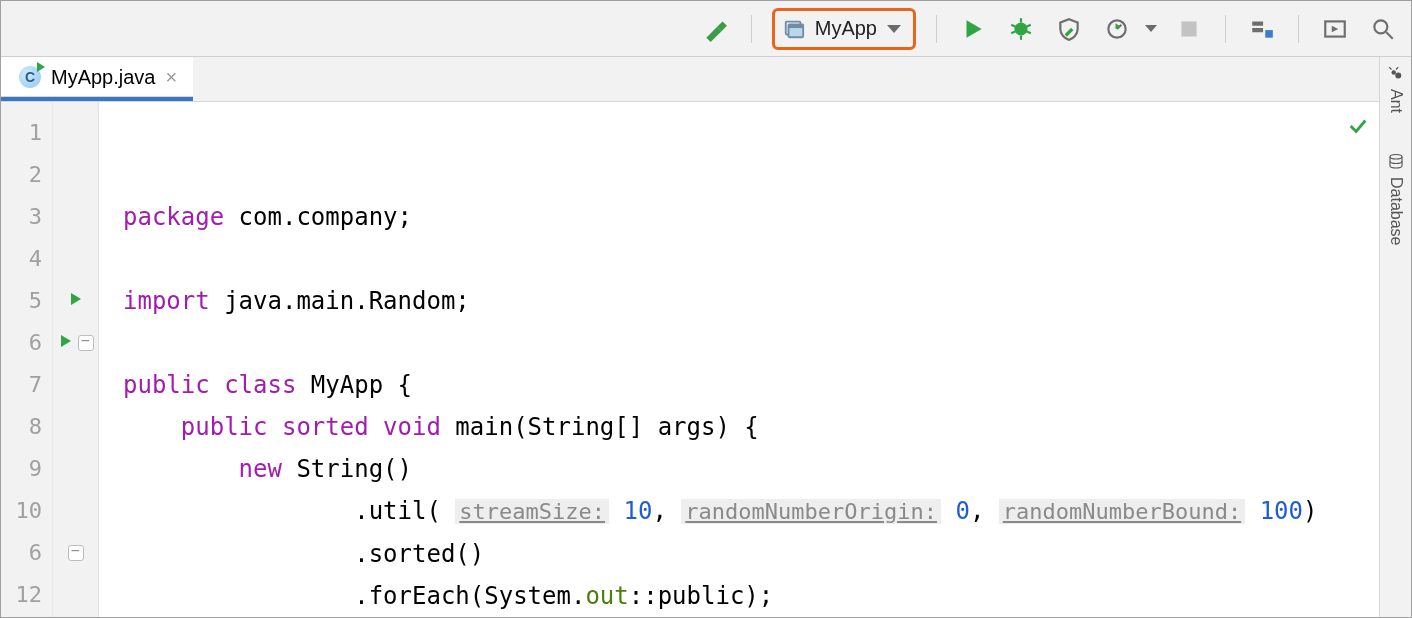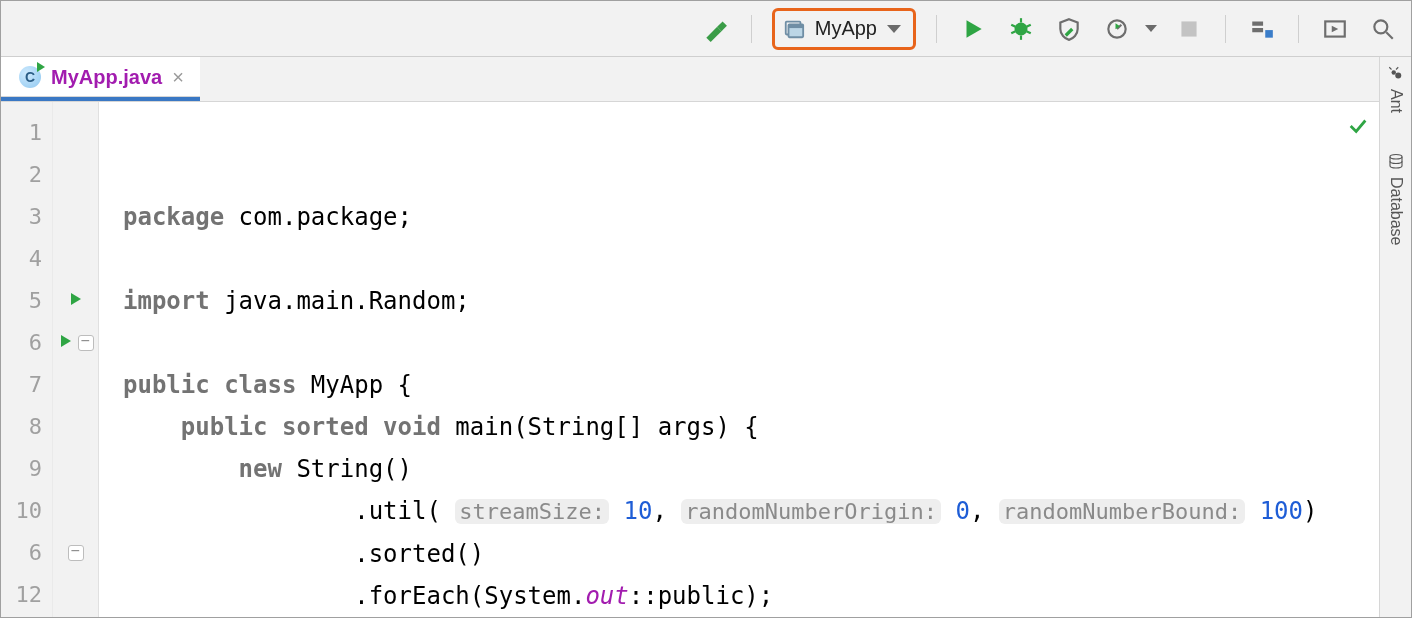--- a/index.html
+++ b/index.html
@@ -45,21 +45,21 @@
     display: flex; align-items: flex-end;
   }
   .file-tab {
     display: flex; align-items: center; gap: 10px;
     height: 44px; padding: 0 16px 0 18px;
     background: #fff;
     border-bottom: 4px solid #3a78c4;
     box-shadow: 0 -1px 0 #d6d6d6 inset;
     font-size: 20px;
   }
-  .file-tab .filename { color: #a21caf; font-weight: bold; }
+  .file-tab .filename { color: #000000; }
   .close-x { color: #9a9a9a; font-size: 20px; line-height:1; cursor:pointer;}
 
   
   .center-col { flex: 1 1 auto; display: flex; flex-direction: column; min-width: 0;}
   .editor {
     flex: 1 1 auto; display: flex; min-height: 0; background:#fff;
   }
   .gutter-nums {
     width: 52px; background:#f2f2f2; color:#a0a0a0;
     font-family: ui-monospace,Menlo,Consolas,monospace; font-size:22px;
@@ -80,26 +80,26 @@
   }
   .fold-mark::before { content:"−"; position:absolute; top:-4px; left:2px; font-size:16px; color:#8c8c8c;}
   .code {
     flex:1 1 auto; padding: 10px 0 0 24px;
     font-family: ui-monospace,Menlo,Consolas,monospace;
     font-size: 24px; line-height: 42px;
     white-space: pre;
     position: relative;
     overflow: hidden;
   }
-  .kw { color:#737373; font-weight:700;}
+  .kw { color:#a21caf; font-weight:400;}
   .num { color:#1e5dd6;}
-  .field { color:#a21caf; font-style: italic;}
+  .field { color:#4d7c0f; }
   .hint {
-    background:#eeeeee; color:#8a8a8a; border-radius:6px;
-    padding: 0 4px; font-size:22px;
+    background:#eeeeee; color:#8a8a8a; border-radius:0;
+    padding: 0 4px; font-size:22px;text-decoration:underline;
   }
   .check-mark { position:absolute; top:6px; right:10px; }
   .check-mark svg{ width:22px; height:22px;}
 
   
   .right-rail {
     width: 32px; background:#f2f2f2; border-left:1px solid #d6d6d6;
     display:flex; flex-direction:column; align-items:center; padding-top:8px; gap:40px;
   }
   .rail-item { display:flex; flex-direction:column; align-items:center; gap:6px; cursor:pointer;}
@@ -257,21 +257,21 @@
         <div class="row">
             <span class="fold-mark"></span>
           </div>
         <div class="row"></div>
       </div>
 
       <div class="code">
 <span class="check-mark"><svg viewBox="0 0 24 24">
               <path d="M4 12 L10 18 L20 6" fill="none" stroke="#2fa544" stroke-width="3"></path>
             </svg></span>
-<span class="kw">package</span><span> com.package;</span>
+<span class="kw">package</span><span> com.company;</span>
 
 <span class="kw">import</span><span> java.main.Random;</span>
 
 <span class="kw">public</span> <span class="kw">class</span><span> MyApp {</span>
     <span class="kw">public</span> <span class="kw">sorted</span> <span class="kw">void</span><span> main(String[] args) {</span>
         <span class="kw">new</span><span> String()</span>
 <span>                .util( </span><span class="hint">streamSize:</span> <span class="num">10</span><span>, </span><span class="hint">randomNumberOrigin:</span> <span class="num">0</span><span>, </span><span class="hint">randomNumberBound:</span> <span class="num">100</span><span>)</span>
 <span>                .sorted()</span>
 <span>                .forEach(System.</span><span class="field">out</span><span>::public);</span>
 <span>    }</span>

